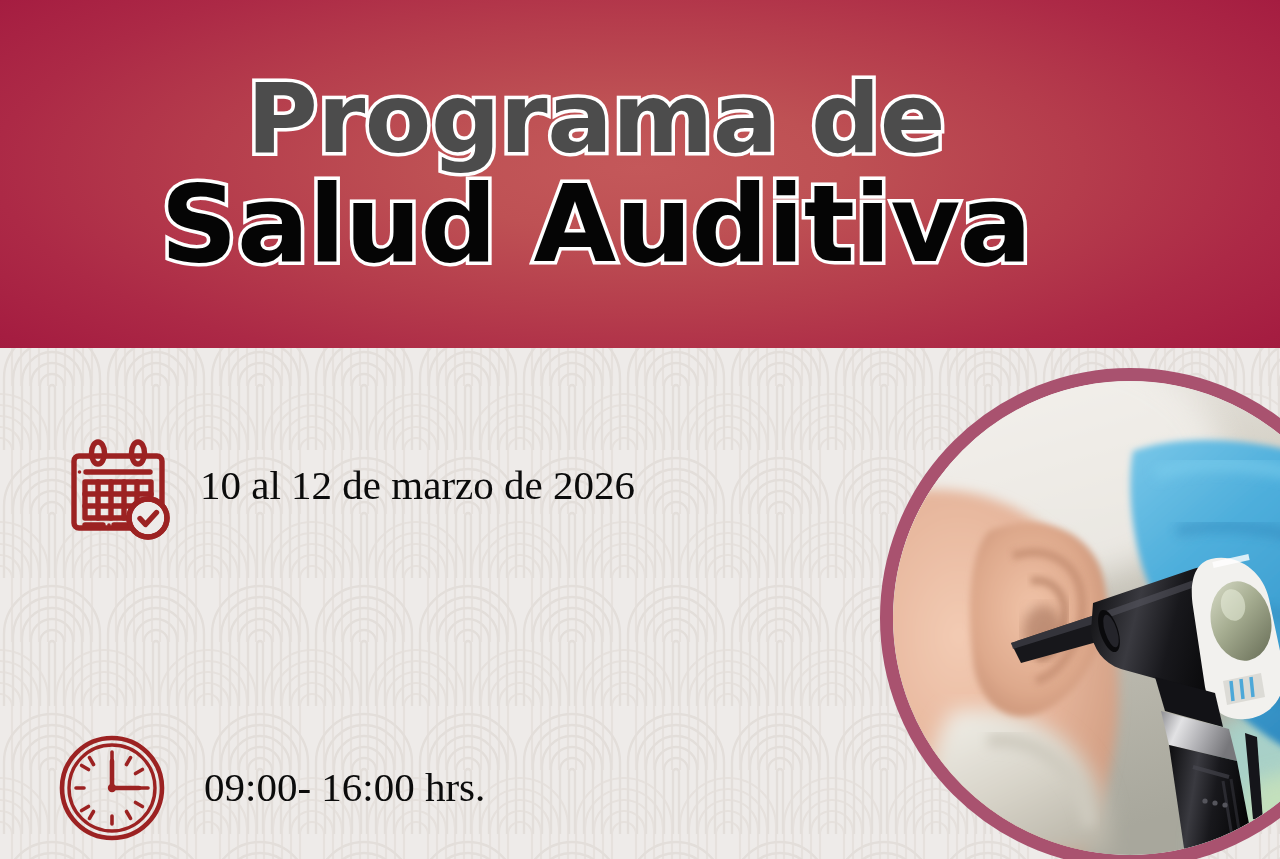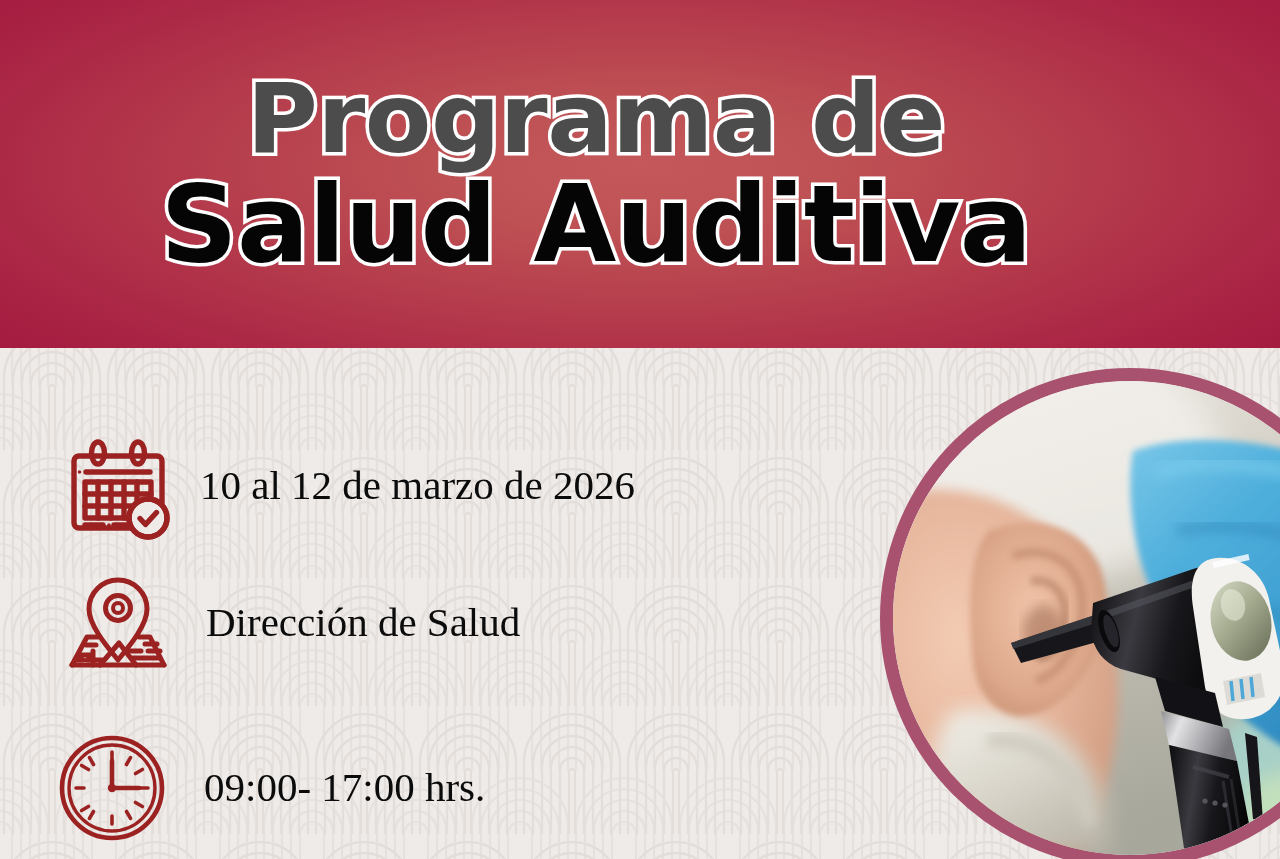--- a/index.html
+++ b/index.html
@@ -161,38 +161,20 @@
           <path d="M23 95 h18 M52 95 h12"></path>
           <circle cx="47" cy="95" r="1.8" fill="#9C2222" stroke="none"></circle>
           <circle cx="86" cy="88" r="19" fill="#EEEBE9"></circle>
           <circle cx="86" cy="88" r="19"></circle>
           <path d="M78 88.5 l5.5 6 l11 -12"></path>
         </svg>
       </div>
       <div class="txt">10 al 12 de marzo de 2026</div>
     </div>
 
-    <div class="info-row" id="row-place">
-      <div class="ico">
-        <svg width="112" height="112" viewBox="0 0 112 112" fill="none" stroke="#9C2222" stroke-width="5" stroke-linecap="round" stroke-linejoin="round">
-          <path d="M56 13 C40 13 27 26 27 42 C27 60 49 84 56 93 C63 84 85 60 85 42 C85 26 72 13 56 13 z"></path>
-          <circle cx="56" cy="41" r="12.5"></circle>
-          <circle cx="56" cy="41" r="5" stroke-width="4"></circle>
-          <path d="M10 98 L25 70 L36 70"></path>
-          <path d="M10 98 L102 98"></path>
-          <path d="M102 98 L88 70 L77 70"></path>
-          <path d="M38 98 L57 76 L74 98"></path>
-          <path d="M17 88 L30 88 M14 93 L21 93 M25 93 L40 93"></path>
-          <path d="M83 77 L95 77 M86 84 L98 84 M66 84 L79 84 M70 91 L96 91"></path>
-          <path d="M24 78 L34 78"></path>
-          <path d="M31 84 L31 98"></path>
-        </svg>
-      </div>
-      <div class="txt">Dirección de Salud</div>
-    </div>
 
     <div class="info-row" id="row-time">
       <div class="ico">
         <svg width="112" height="112" viewBox="0 0 112 112" fill="none" stroke="#9C2222" stroke-width="4.6" stroke-linecap="round">
           <circle cx="56" cy="56" r="50"></circle>
           <circle cx="56" cy="56" r="43" stroke-width="3.4"></circle>
           <g stroke-width="3.6">
             <path d="M56 20 v8"></path>
               <path d="M56 84 v8"></path>
             <path d="M20 56 h8"></path>
@@ -204,21 +186,21 @@
             <path d="M86.4 37.5 l-6.9 4"></path>
               <path d="M32.5 74.5 l-6.9 4"></path>
             <path d="M74.5 86.4 l-4 -6.9"></path>
               <path d="M37.5 32.5 l-4 -6.9"></path>
           </g>
           <path d="M56 56 V29" stroke-width="4.6"></path>
           <path d="M56 56 H83" stroke-width="4.6"></path>
           <circle cx="56" cy="56" r="4.2" fill="#9C2222" stroke="none"></circle>
         </svg>
       </div>
-      <div class="txt"> 09:00- 17:00 hrs.</div>
+      <div class="txt"> 09:00- 16:00 hrs.</div>
     </div>
   </div>
 
   <div class="photo-wrap">
     <div class="photo-ring">
       <div class="photo-clip">
         <svg width="474" height="474" viewBox="0 0 474 474">
           <defs>
             <linearGradient id="bgWall" x1="0" y1="0" x2="0.3" y2="1">
               <stop offset="0" stop-color="#EFECE8"></stop>

